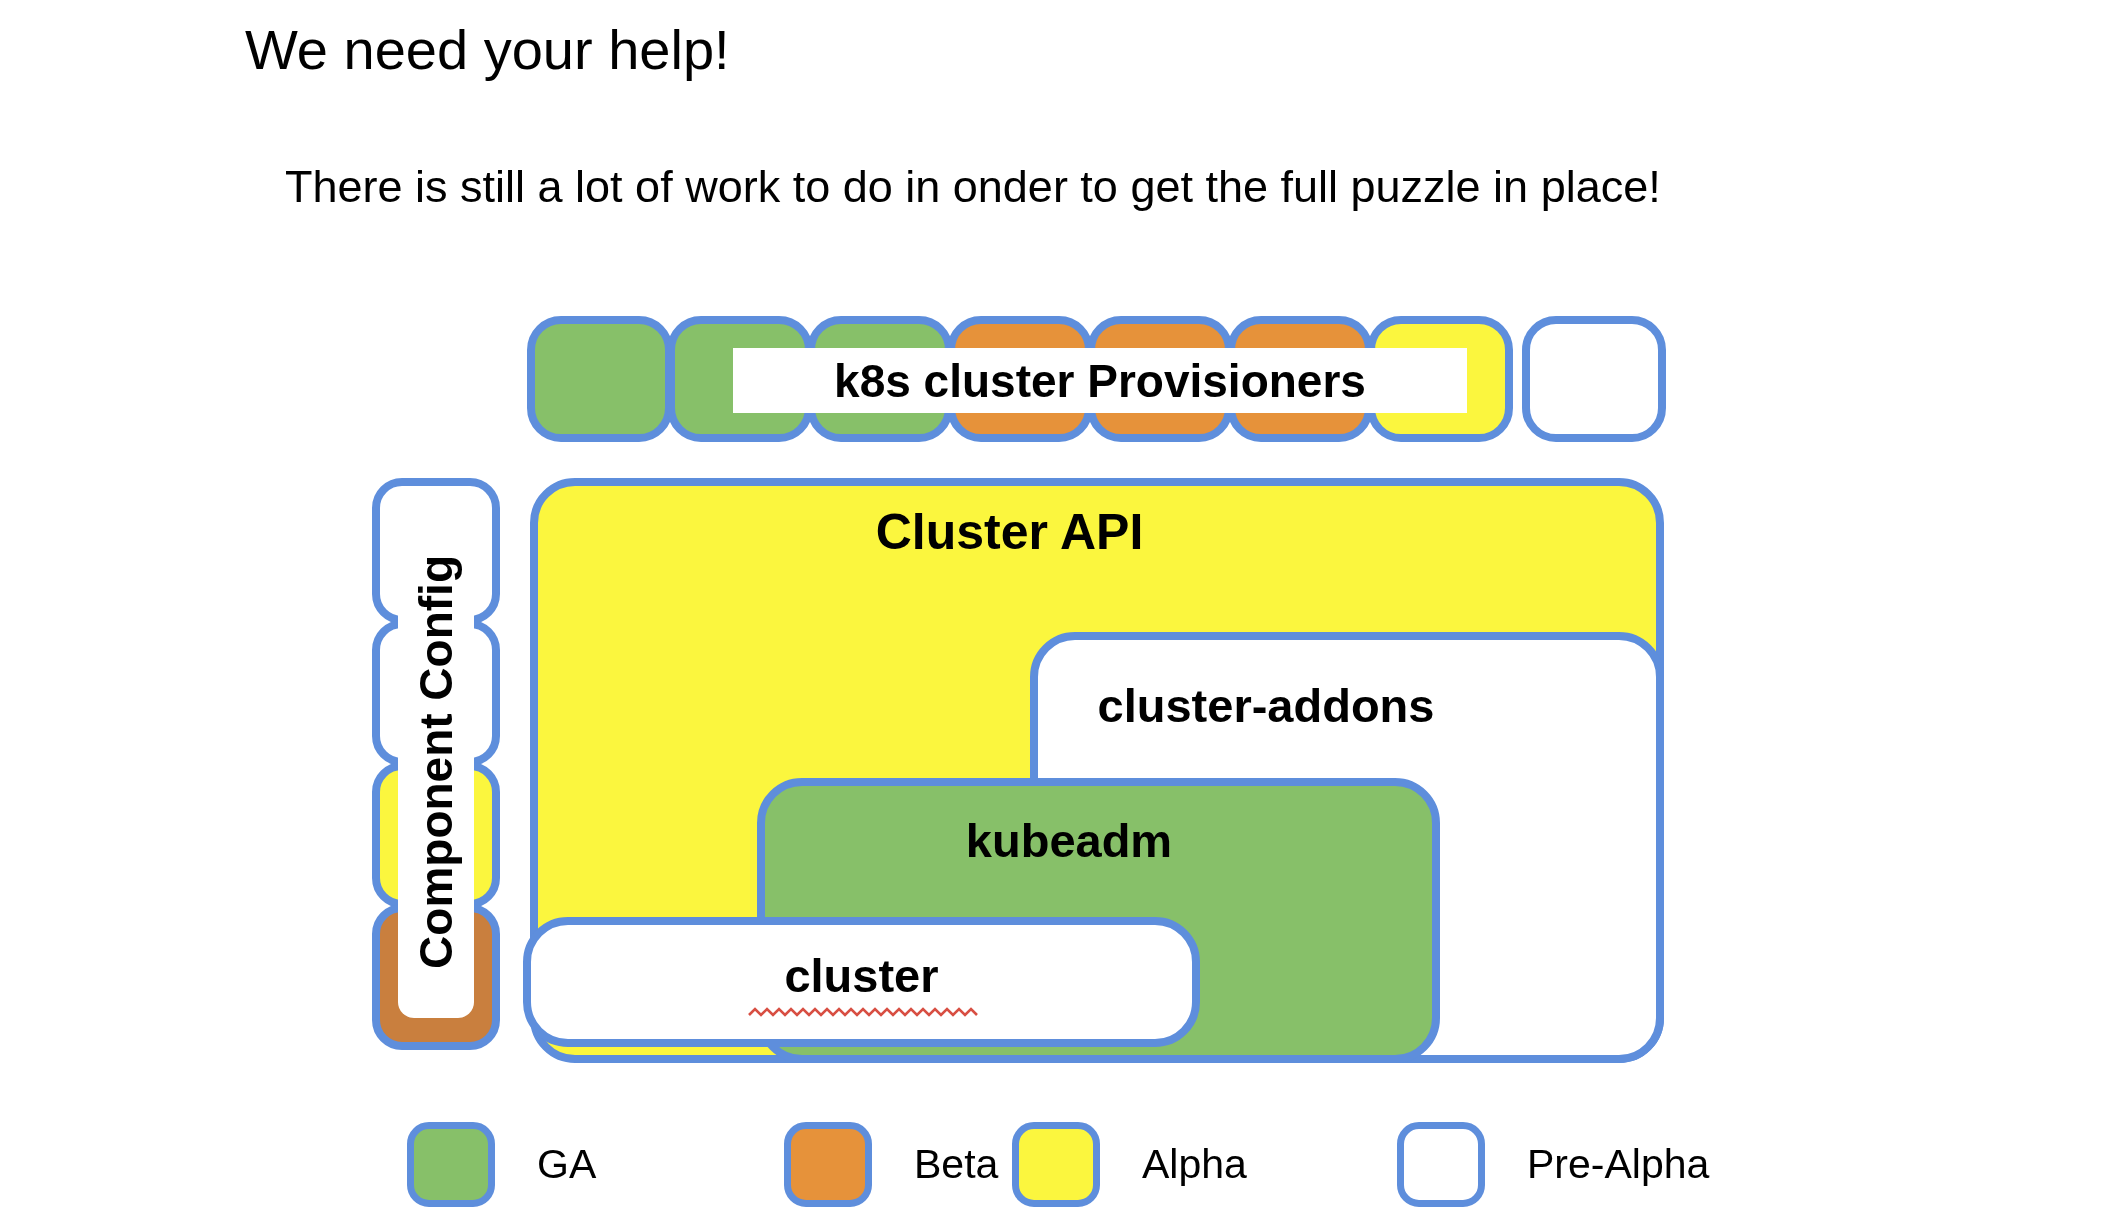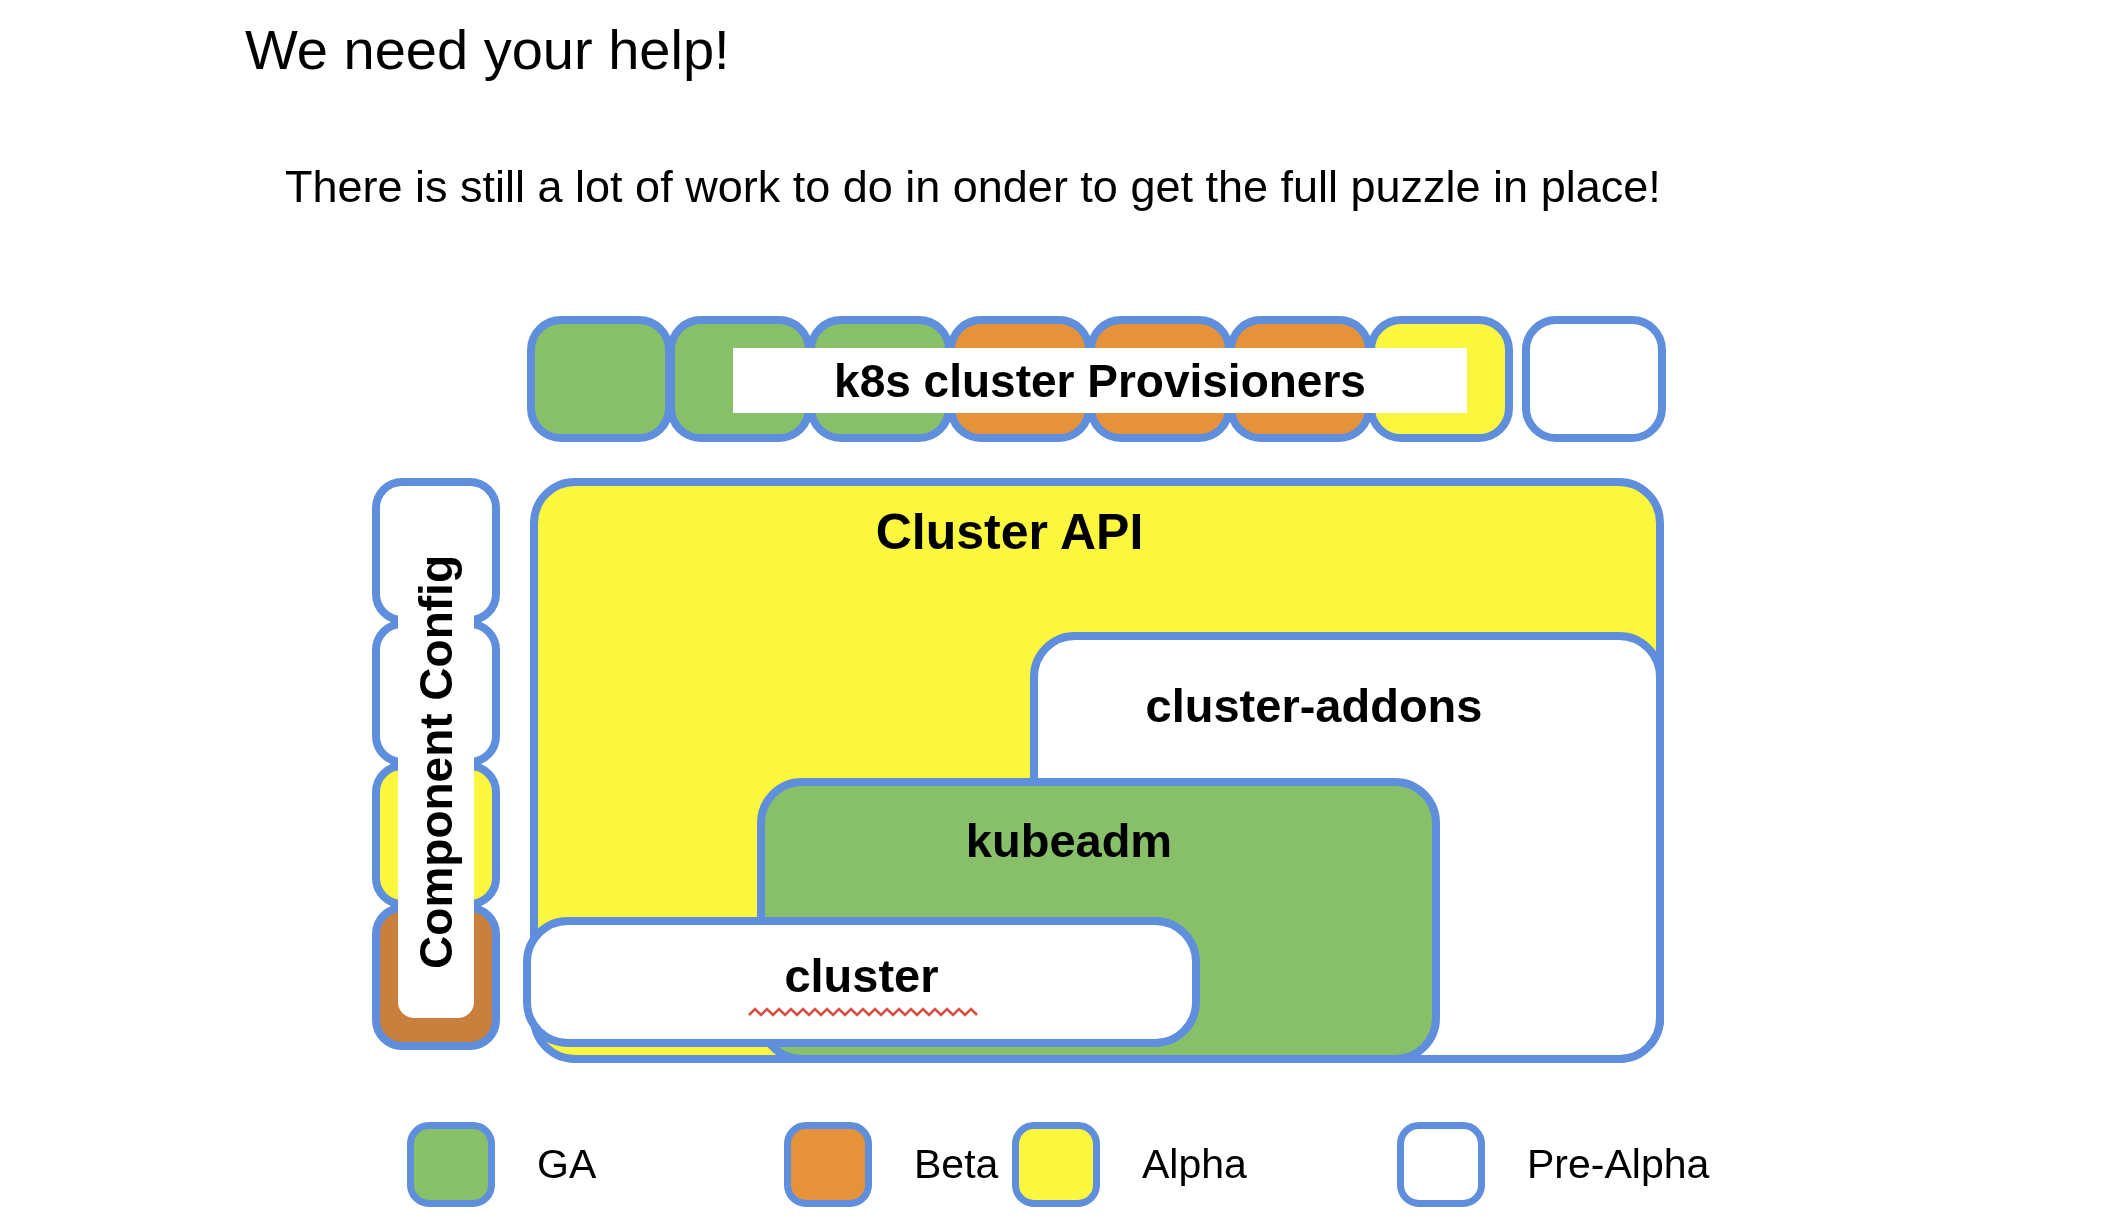--- a/index.html
+++ b/index.html
@@ -50,21 +50,21 @@
 
   
   .big{border-radius:45px;}
   #cluster-api-box {left:530px;top:478px;width:1134px;height:585px;}
   #cluster-addons-box{left:1030px;top:632px;width:634px;height:431px;}
   #kubeadm-box{left:757px;top:778px;width:683px;height:285px;}
   #etcdadm-box{left:523px;top:917px;width:677px;height:130px;}
 
   .block-label{position:absolute;text-align:center;font-weight:700;white-space:nowrap;}
   #cluster-api-label{left:530px;width:959px;top:503px;font-size:50px;}
-  #cluster-addons-label{left:1030px;width:568px;top:678px;font-size:47px;}
+  #cluster-addons-label{left:982px;width:568px;top:678px;font-size:47px;}
   #kubeadm-label{left:757px;width:624px;top:813px;font-size:47px;}
   #etcdadm-label{left:523px;width:677px;top:948px;font-size:47px;}
   #squiggle{left:748px;top:1005px;width:230px;height:14px;}
 
   
   .legend-item{position:absolute;top:1122px;height:85px;display:flex;align-items:center;gap:34px;}
   .legend-item .swatch{
     width:88px;height:85px;border:7px solid #5e8edc;border-radius:22px;
     box-sizing:border-box;flex:0 0 auto;
   }

